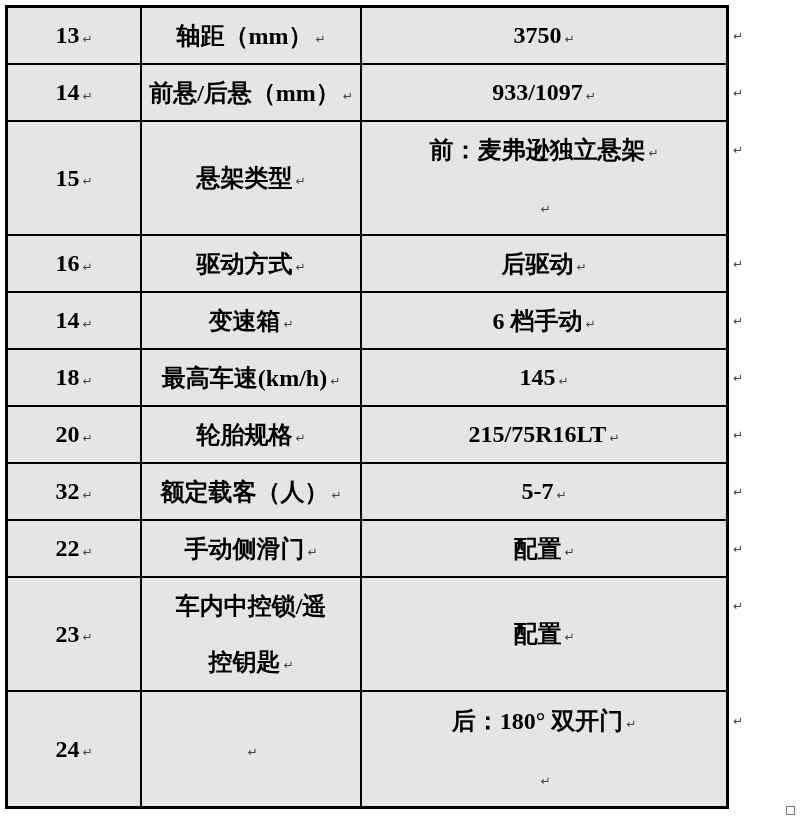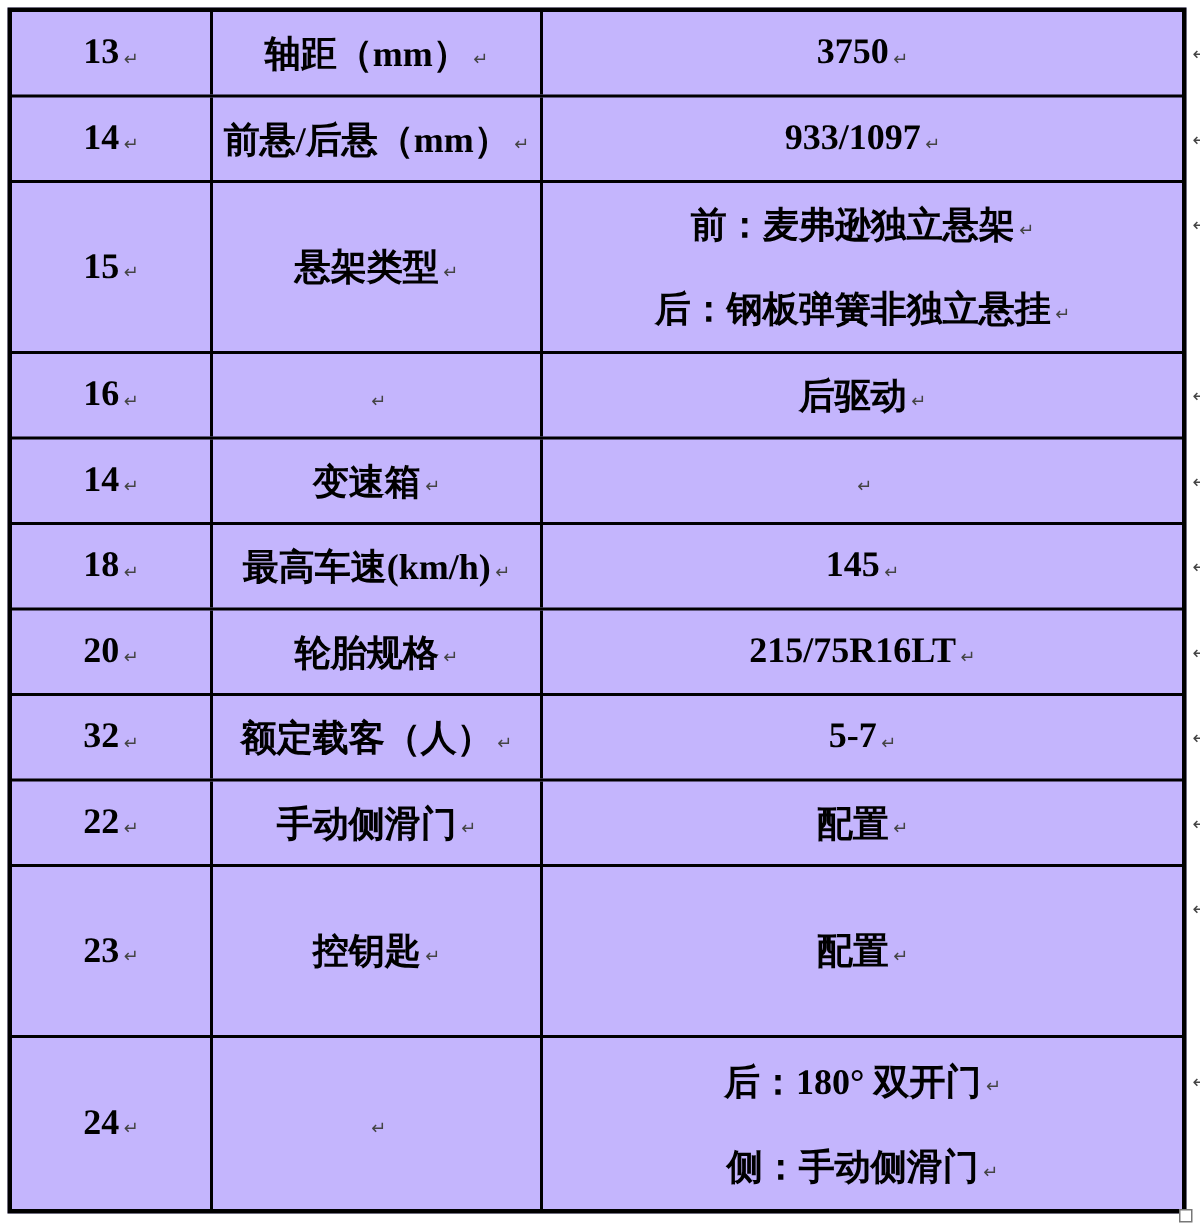--- a/index.html
+++ b/index.html
@@ -2,22 +2,22 @@
 <html><head>
 <meta charset="utf-8">
 <style>
   html,body{margin:0;padding:0;}
   body{
     width:800px;height:818px;position:relative;background:#ffffff;
     font-family:"Liberation Serif","DejaVu Serif",serif;
     font-weight:bold;color:#000;
   }
   .spec-table{
-    position:absolute;left:5px;top:5px;width:786px;
-    border:3px solid #000;box-sizing:border-box;background:#c4b5fd;
+    position:absolute;left:5px;top:5px;width:724px;
+    border:3px solid #000;box-sizing:border-box;background:#e5e5e5;
   }
   .row{display:flex;position:relative;border-bottom:2px solid #000;box-sizing:border-box;}
   .row:last-child{border-bottom:none;}
   .row.single{height:57px;}
   .row.double{height:114px;}
   .cell{
     display:flex;flex-direction:column;justify-content:center;align-items:center;
     box-sizing:border-box;text-align:center;overflow:hidden;
   }
   .c-num{width:132px;font-size:24px;}
@@ -102,36 +102,36 @@
           <span>悬架类型</span>
           <span class="pmark">↵</span>
         </span>
     </div>
     <div class="cell c-value two-line">
       <span class="line">
           <span>前：麦弗逊独立悬架</span>
           <span class="pmark">↵</span>
         </span>
       <span class="line">
-          <span>后：钢板弹簧非独立悬挂</span>
           <span class="pmark">↵</span>
         </span>
     </div>
     <span class="rowmark">↵</span>
   </div>
 
   <div class="row single">
     <div class="cell c-num">
       <span class="line">
           <span>16</span>
           <span class="pmark">↵</span>
         </span>
     </div>
     <div class="cell c-label">
       <span class="line">
+          <span>驱动方式</span>
           <span class="pmark">↵</span>
         </span>
     </div>
     <div class="cell c-value">
       <span class="line">
           <span>后驱动</span>
           <span class="pmark">↵</span>
         </span>
     </div>
     <span class="rowmark">↵</span>
@@ -145,20 +145,21 @@
         </span>
     </div>
     <div class="cell c-label">
       <span class="line">
           <span>变速箱</span>
           <span class="pmark">↵</span>
         </span>
     </div>
     <div class="cell c-value">
       <span class="line">
+          <span>6 档手动</span>
           <span class="pmark">↵</span>
         </span>
     </div>
     <span class="rowmark">↵</span>
   </div>
 
   <div class="row single">
     <div class="cell c-num">
       <span class="line">
           <span>18</span>
@@ -248,20 +249,23 @@
 
   <div class="row double">
     <div class="cell c-num">
       <span class="line">
           <span>23</span>
           <span class="pmark">↵</span>
         </span>
     </div>
     <div class="cell c-label two-line">
       <span class="line">
+          <span>车内中控锁/遥</span>
+        </span>
+      <span class="line">
           <span>控钥匙</span>
           <span class="pmark">↵</span>
         </span>
     </div>
     <div class="cell c-value">
       <span class="line">
           <span>配置</span>
           <span class="pmark">↵</span>
         </span>
     </div>
@@ -279,21 +283,20 @@
       <span class="line">
           <span class="pmark">↵</span>
         </span>
     </div>
     <div class="cell c-value two-line">
       <span class="line">
           <span>后：180° 双开门</span>
           <span class="pmark">↵</span>
         </span>
       <span class="line">
-          <span>侧：手动侧滑门</span>
           <span class="pmark">↵</span>
         </span>
     </div>
     <span class="rowmark">↵</span>
   </div>
 
 </div>
 
 <div class="end-square"></div>
 

